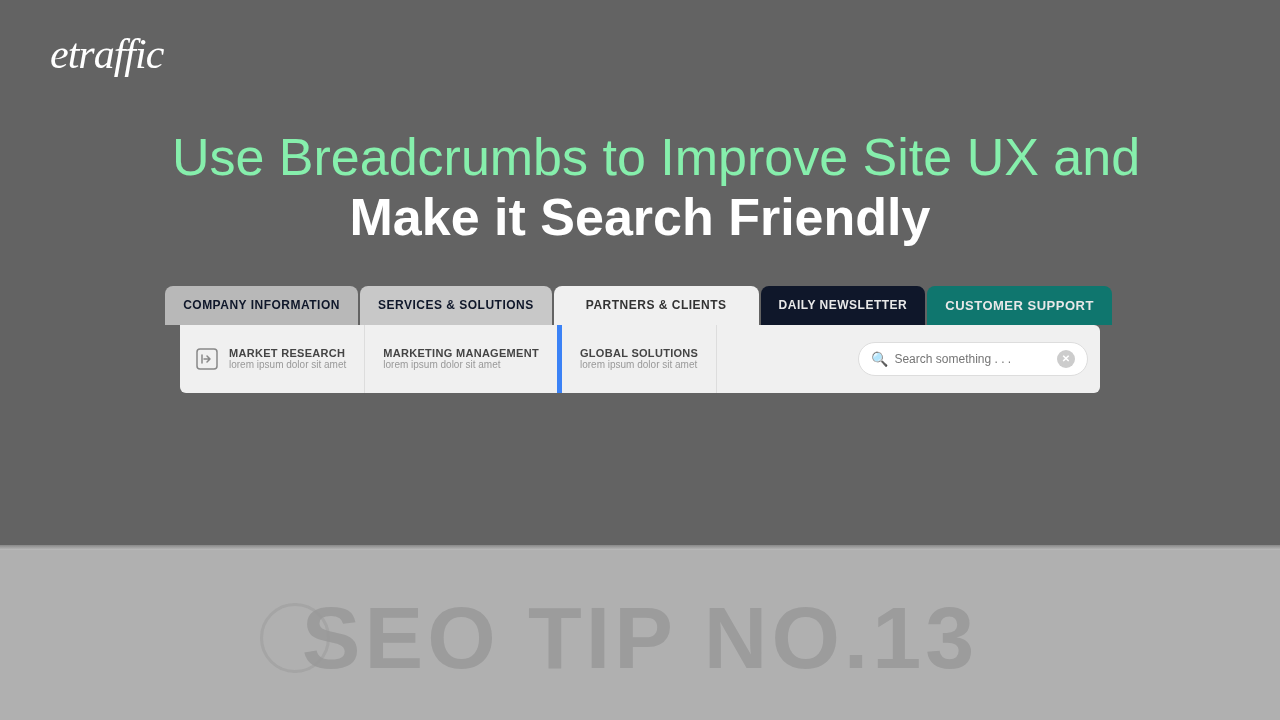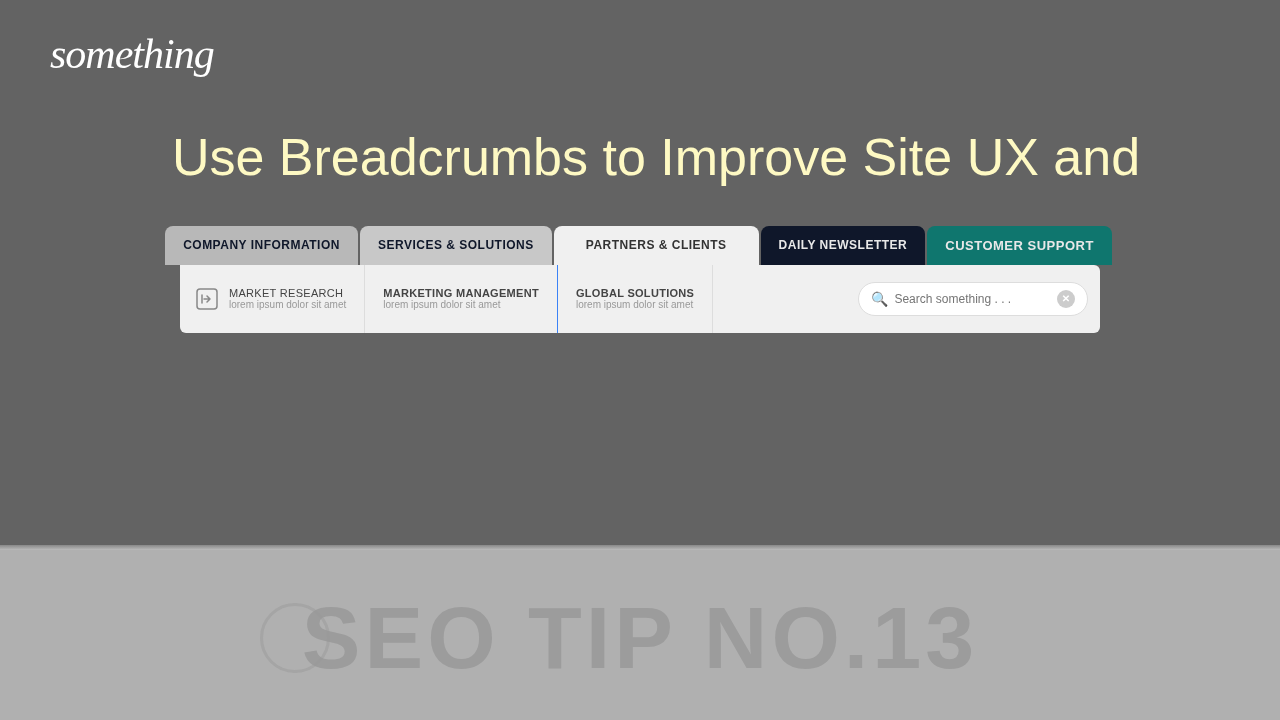--- a/index.html
+++ b/index.html
@@ -37,21 +37,21 @@
 
     
     .hero-text {
       width: 100%;
       text-align: center;
       margin-top: 20px;
     }
 
     .hero-line1 {
       font-size: 52px;
-      color: #fef9c3;
+      color: #86efac;
       font-weight: 300;
       font-family: Arial, sans-serif;
       line-height: 1.15;
       padding-left: 32px;
     }
 
     .hero-line2 {
       font-size: 52px;
       color: #fff;
       font-weight: 700;
@@ -134,26 +134,27 @@
       height: 5px;
       background: linear-gradient(to bottom, #888, #bbb);
     }
   </style>
 </head>
 <body>
 
 <div class="top-section">
   <div class="logo-area">
     <div class="logo-text">
-      <span style="font-family: Georgia, serif; font-style: italic; font-size: 42px; color: #fff; letter-spacing: -1px;">something</span>
+      <span style="font-family: Georgia, serif; font-style: italic; font-size: 42px; color: #fff; letter-spacing: -1px;">etraffic</span>
     </div>
   </div>
 
   <div class="hero-text">
     <div class="hero-line1">Use Breadcrumbs to Improve Site UX and</div>
+    <div class="hero-line2">Make it Search Friendly</div>
   </div>
 
   <div style="width:100%; display:flex; flex-direction:column; align-items:center; margin-top:38px;">
 
     <div class="tabs-row" style="display:flex; padding-left:0;">
       <div class="tab" style="background:#b8b8b8; color:#0f172a; border-radius:8px 8px 0 0; padding:12px 18px; font-size:12px; font-weight:700; margin-right:2px;">
         <span>COMPANY INFORMATION</span>
       </div>
       <div class="tab" style="background:#c8c8c8; color:#0f172a; border-radius:8px 8px 0 0; padding:12px 18px; font-size:12px; font-weight:700; margin-right:2px;">
         <span>SERVICES &amp; SOLUTIONS</span>
@@ -174,26 +175,26 @@
       <div class="content-item" style="display:flex; align-items:center; padding:0 18px 0 10px; border-right:1px solid #ddd; height:100%;">
         <span style="font-size:24px; color:#888; margin-right:10px; display:inline-flex; align-items:center; justify-content:center;">
 
           <svg width="24" height="24" viewBox="0 0 24 24" fill="none">
             <rect x="2" y="2" width="20" height="20" rx="3" stroke="#888" stroke-width="1.5" fill="none"></rect>
             <path d="M15 12H9M12 9l3 3-3 3" stroke="#888" stroke-width="1.5" stroke-linecap="round" stroke-linejoin="round"></path>
             <path d="M7 8v8" stroke="#888" stroke-width="1.5" stroke-linecap="round"></path>
           </svg>
         </span>
         <div>
-          <div style="font-size:11px; font-weight:400; color:#444; text-transform:uppercase; letter-spacing:0.3px;">MARKET RESEARCH</div>
+          <div style="font-size:11px; font-weight:700; color:#444; text-transform:uppercase; letter-spacing:0.3px;">MARKET RESEARCH</div>
           <div style="font-size:10px; color:#999;">lorem ipsum dolor sit amet</div>
         </div>
       </div>
 
-      <div class="content-item" style="display:flex; align-items:center; padding:0 18px; border-right:1px solid #3b82f6; height:100%;">
+      <div class="content-item" style="display:flex; align-items:center; padding:0 18px; border-right:5px solid #3b82f6; height:100%;">
         <div>
           <div style="font-size:11px; font-weight:700; color:#444; text-transform:uppercase; letter-spacing:0.3px;">MARKETING MANAGEMENT</div>
           <div style="font-size:10px; color:#999;">lorem ipsum dolor sit amet</div>
         </div>
       </div>
 
       <div class="content-item" style="display:flex; align-items:center; padding:0 18px; border-right:1px solid #ddd; height:100%;">
         <div>
           <div style="font-size:11px; font-weight:700; color:#444; text-transform:uppercase; letter-spacing:0.3px;">GLOBAL SOLUTIONS</div>
           <div style="font-size:10px; color:#999;">lorem ipsum dolor sit amet</div>

